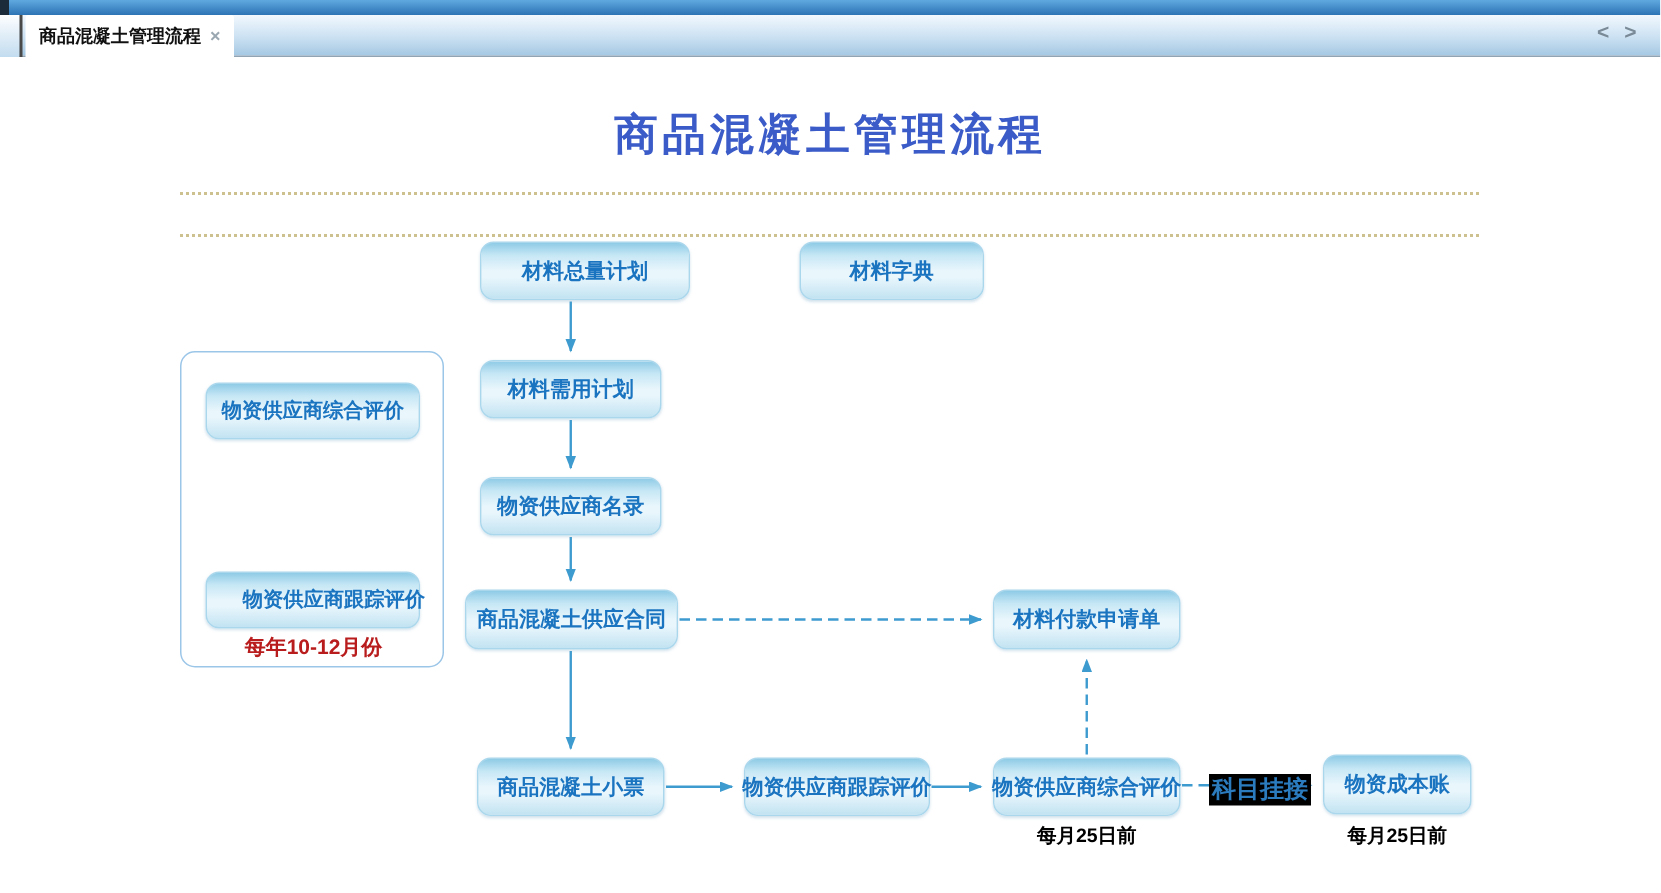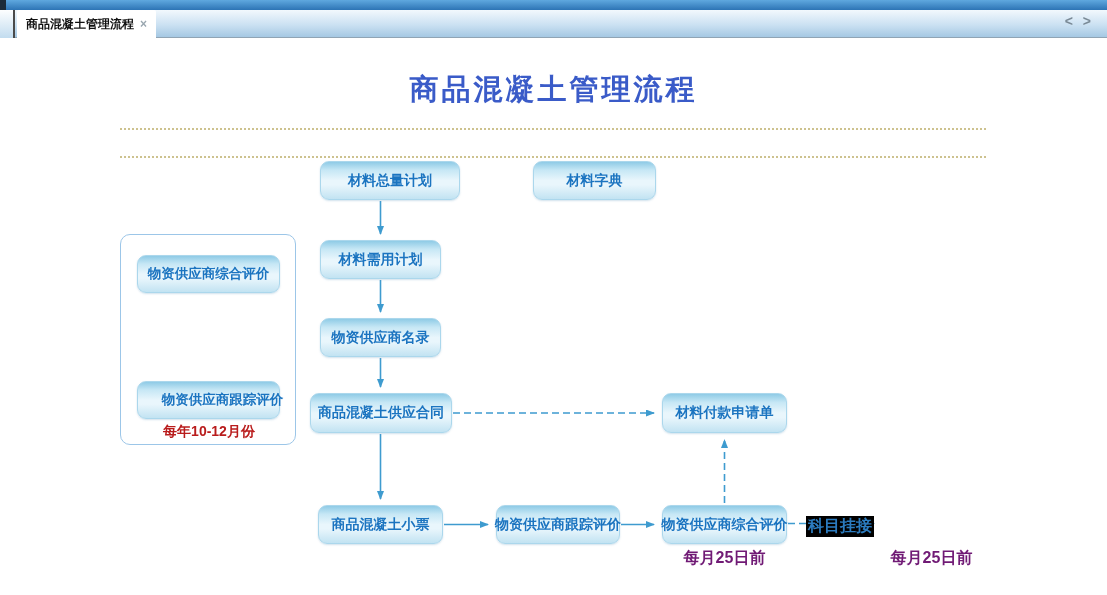--- a/index.html
+++ b/index.html
@@ -40,21 +40,21 @@
     color:#1b74c0;font-weight:bold;font-size:14px;white-space:nowrap;cursor:pointer;
     box-shadow:0 1px 2px rgba(120,170,200,0.35);}
   
   .supplier-group{position:absolute;left:120px;top:234px;width:176px;height:211px;
     border:1px solid #9cc6e8;border-radius:10px;box-sizing:border-box;background:#ffffff;}
   .supplier-group .node{left:16px;width:143px;height:38px;font-size:13.5px;}
   .sup1{top:20px;} .sup2{top:85px;} .sup3{top:146px;padding-left:28px;}
   .group-note{position:absolute;left:0;top:188px;width:176px;text-align:center;
     color:#b91c1c;font-weight:bold;font-size:14px;}
   
-  .red-note{position:absolute;text-align:center;color:#701a75;font-weight:bold;font-size:16px;}
+  .red-note{position:absolute;text-align:center;color:#000000;font-weight:bold;font-size:13px;}
   .edge-label{position:absolute;left:806px;top:516px;background:#000000;padding:0 2px;
     color:#2b7bbf;font-weight:bold;font-size:16px;white-space:nowrap;}
   .arrows-svg{position:absolute;left:0;top:0;pointer-events:none;}
 </style>
 </head>
 <body>
 
 <div class="screen">
 
   <div class="topstrip">
@@ -101,20 +101,21 @@
 
   <div class="node" style="left:320px;top:161px;width:140px;height:39px;">材料总量计划</div>
   <div class="node" style="left:533px;top:161px;width:123px;height:39px;">材料字典</div>
   <div class="node" style="left:320px;top:240px;width:121px;height:39px;">材料需用计划</div>
   <div class="node" style="left:320px;top:318px;width:121px;height:39px;">物资供应商名录</div>
   <div class="node" style="left:310px;top:393px;width:142px;height:40px;">商品混凝土供应合同</div>
   <div class="node" style="left:318px;top:505px;width:125px;height:39px;">商品混凝土小票</div>
   <div class="node" style="left:662px;top:393px;width:125px;height:40px;">材料付款申请单</div>
   <div class="node" style="left:496px;top:505px;width:124px;height:39px;">物资供应商跟踪评价</div>
   <div class="node" style="left:662px;top:505px;width:125px;height:39px;">物资供应商综合评价</div>
+  <div class="node" style="left:882px;top:503px;width:99px;height:40px;">物资成本账</div>
 
   <div class="supplier-group">
     <div class="node sup1">物资供应商综合评价</div>
     <div class="node sup3">物资供应商跟踪评价</div>
     <div class="group-note">每年10-12月份</div>
   </div>
 
   <div class="edge-label">科目挂接</div>
   <div class="red-note" style="left:662px;top:548px;width:125px;">每月25日前</div>
   <div class="red-note" style="left:882px;top:548px;width:99px;">每月25日前</div>

